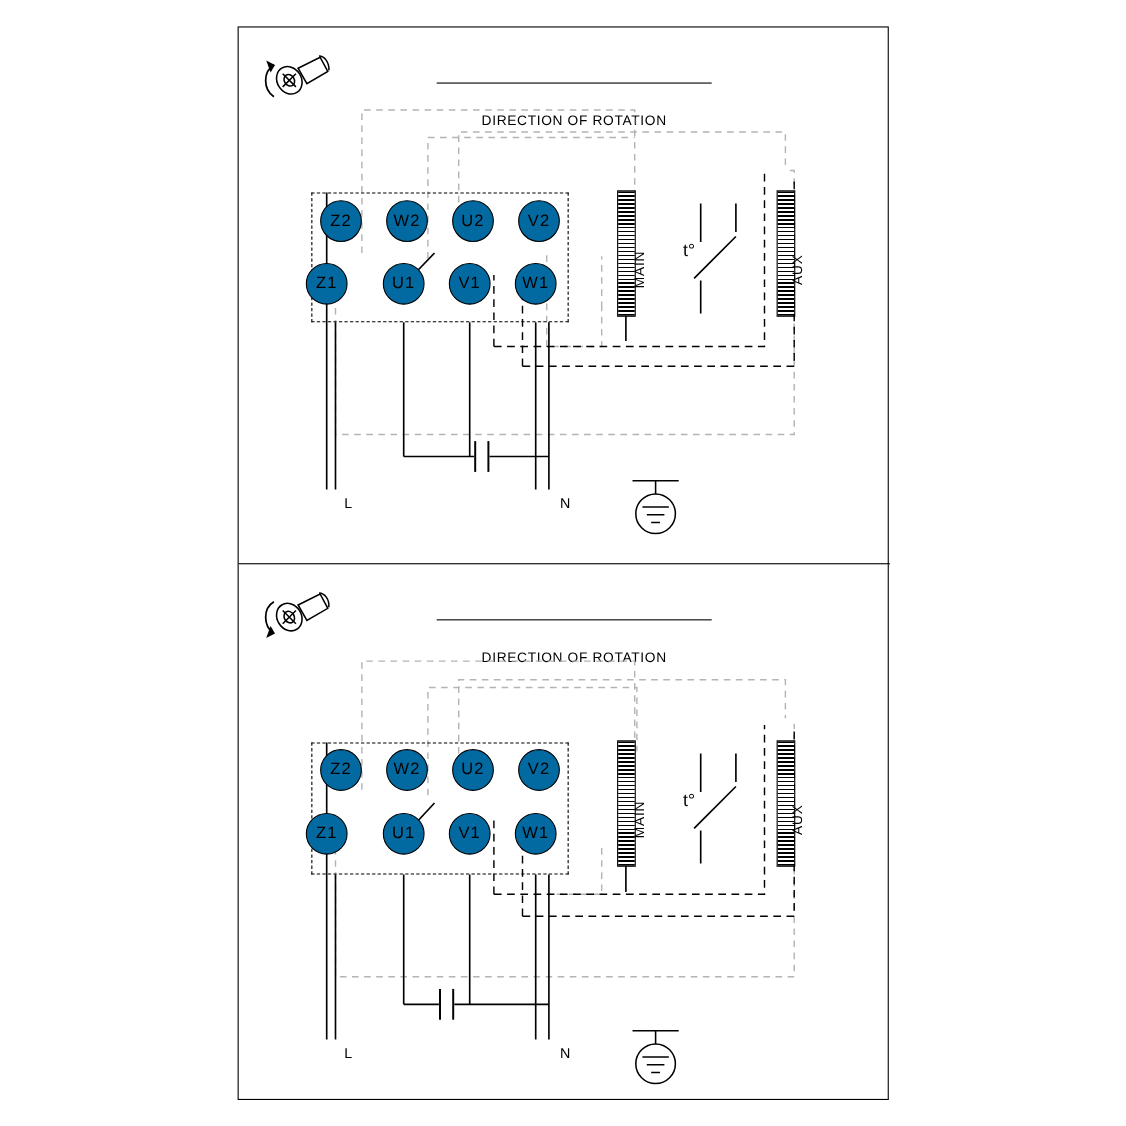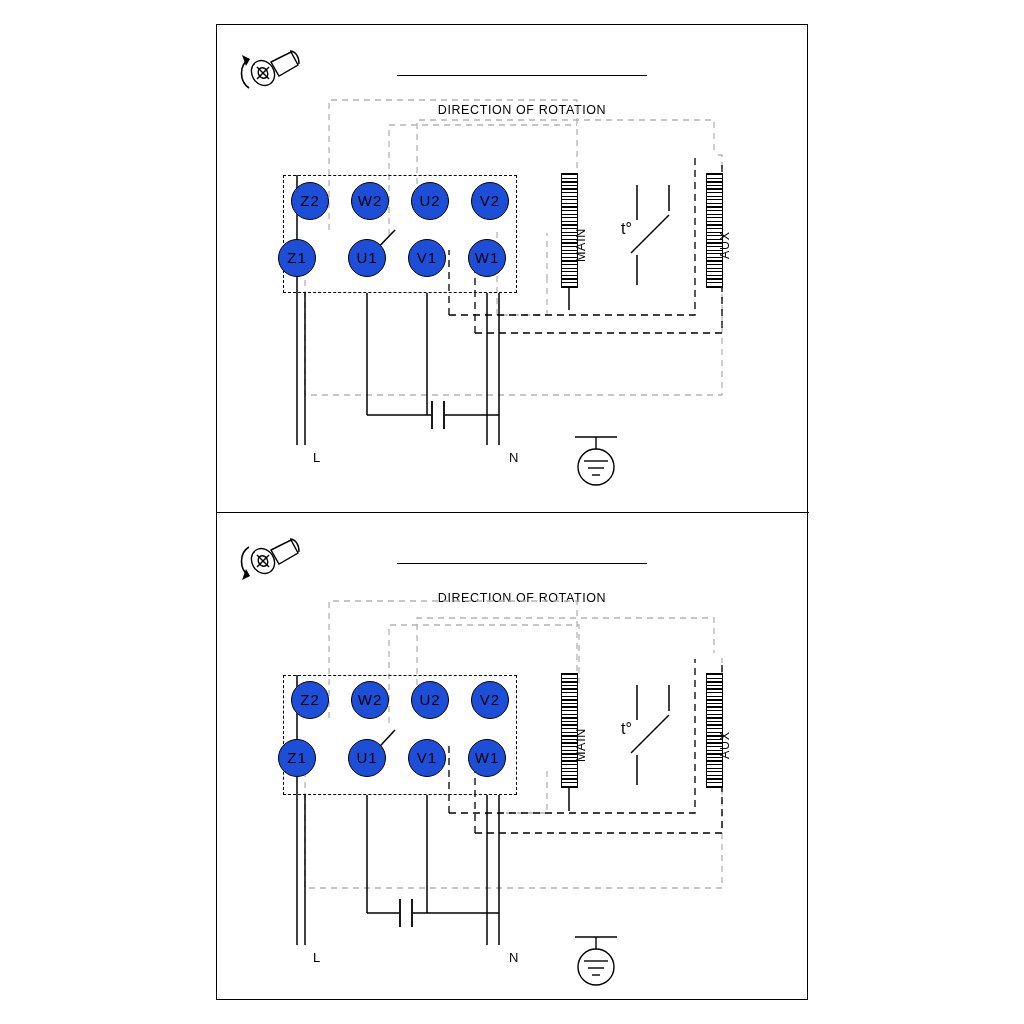--- a/index.html
+++ b/index.html
@@ -77,21 +77,21 @@
     border: 1.4px dashed #000;
     box-sizing: border-box;
   }
   .term {
     position: absolute;
     width: 38px;
     height: 38px;
     border: 1.5px solid #000;
     border-radius: 50%;
     box-sizing: border-box;
-    background: #1d4ed8;
+    background: #0369a1;
     font-size: 15px;
     line-height: 36px;
     text-align: center;
     letter-spacing: 1px;
     color: #000;
   }
 
   
   .coil {
     position: absolute;

